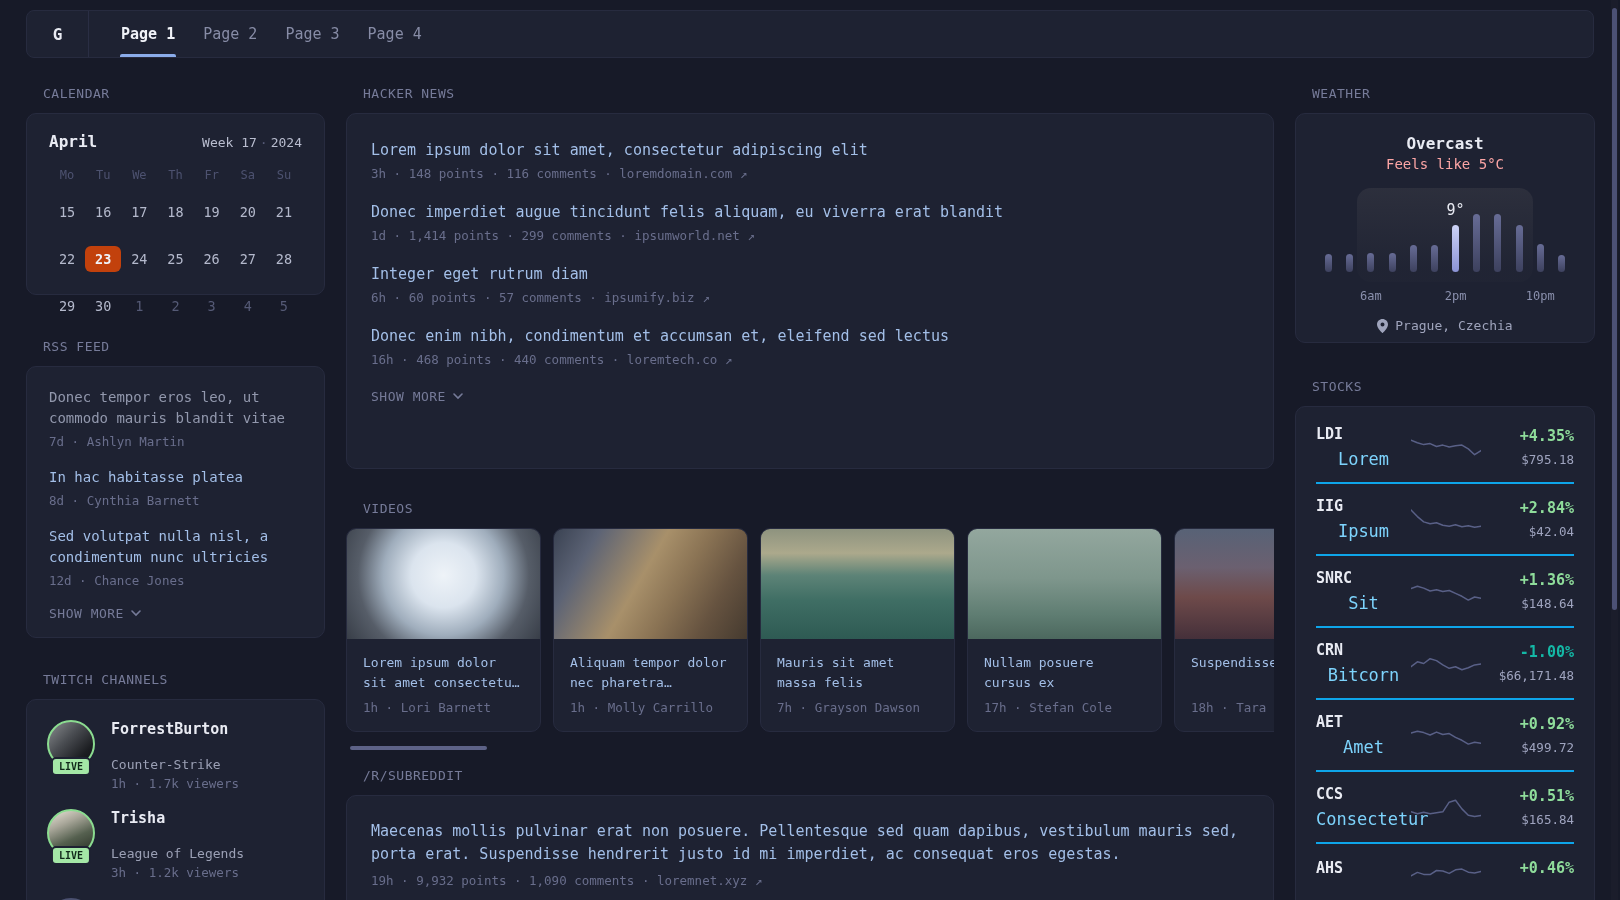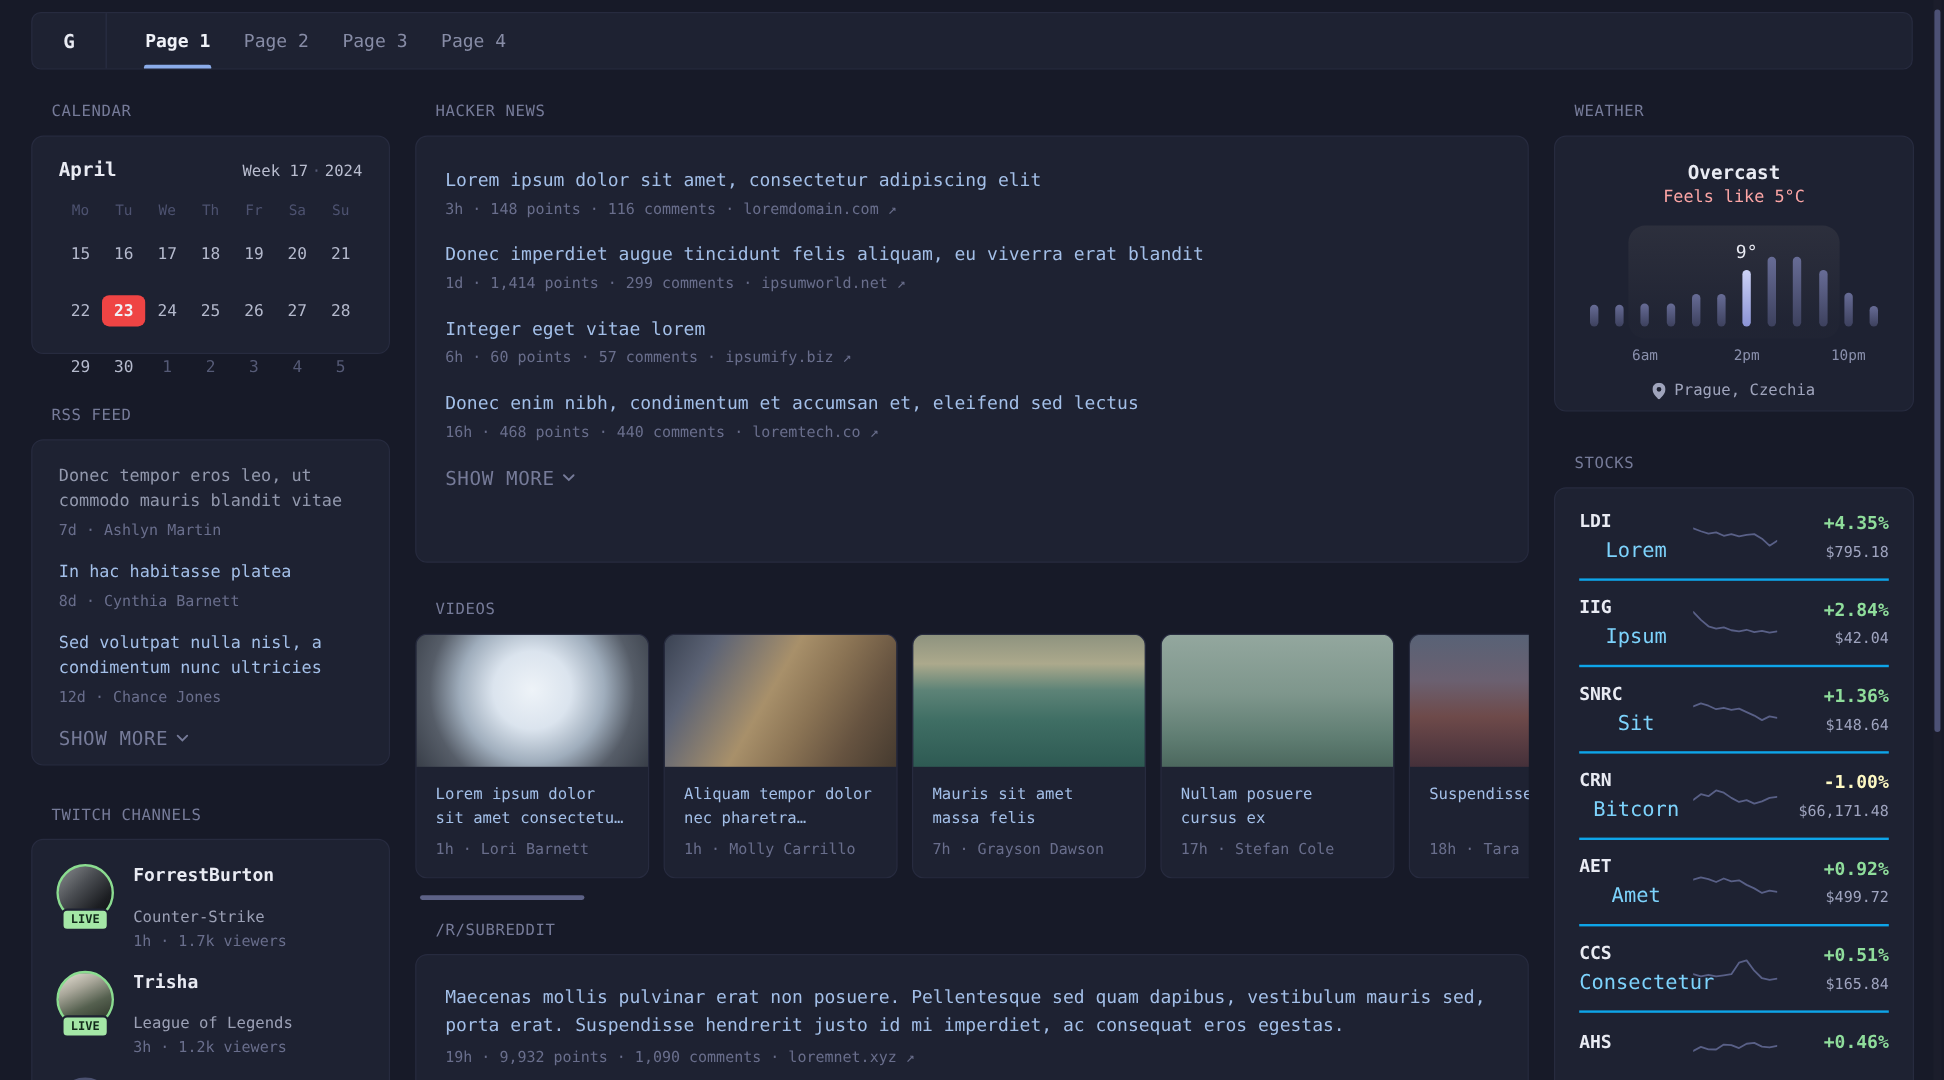--- a/index.html
+++ b/index.html
@@ -34,28 +34,28 @@
   .cal { height:182px; padding:18px 22px; }
   .cal-top { display:flex; align-items:baseline; justify-content:space-between; }
   .cal-month { font-size:16px; font-weight:bold; color:#e9ebf3; }
   .cal-week { font-size:13px; color:#b9bdcf; }
   .cal-week .dot { color:#555a76; padding:0 3px; }
   .cal-grid { display:grid; grid-template-columns:repeat(7,1fr); margin-top:14px; row-gap:21px; }
   .cal-grid .wd { font-size:12px; color:#4d5270; text-align:center; height:20px; line-height:20px; }
   .day { font-size:13.5px; color:#b4b9cc; text-align:center; height:26px; line-height:26px;
     border-radius:6px; width:36px; justify-self:center; }
   .day.dim { color:#555a76; }
-  .day.sel { background:#ef4444; color:#f0f2f8; font-weight:bold;text-align:center; }
+  .day.sel { background:#c2410c; color:#f0f2f8; font-weight:bold;text-align:center; }
   
   .rss-card { height:272px; padding:20px 22px; overflow:hidden; margin-bottom:34px; }
   .feed-item { margin-bottom:18px; }
   .feed-title { font-size:14px; line-height:21px; color:#a3bfe8; cursor:pointer; }
   .feed-title.read { color:#9298ad; }
   .feed-meta { font-size:12.5px; color:#696e8c; margin-top:5px; }
-  .show-more { display:flex; align-items:center; gap:7px; font-size:16px; color:#767b99;
+  .show-more { display:flex; align-items:center; gap:7px; font-size:13px; color:#767b99;
     letter-spacing:.5px; cursor:pointer; }
   .chev { width:10px; height:7px; }
   .sec { margin-bottom:44px; }
   
   .twitch-card { height:260px; padding:20px; overflow:hidden; }
   .tw-row { display:flex; gap:16px; margin-bottom:18px; }
   .tw-av-wrap { position:relative; width:48px; height:48px; flex:none; }
   .tw-av { width:48px; height:48px; border-radius:50%; border:2px solid #4b5170; }
   .tw-row.live .tw-av { border-color:#8bdc90; }
   .tw-badge { position:absolute; left:50%; bottom:-8px; transform:translateX(-50%);
@@ -115,21 +115,21 @@
   .stocks-card { height:700px; padding:5px 20px; overflow:hidden; }
   .stock-row { display:flex; align-items:center; padding:13px 0; border-top:2px solid #0ea5e9; cursor:pointer; }
   .stock-row:first-child { border-top:none; }
   .st-left { width:95px; flex:none; }
   .st-sym { font-size:15px; font-weight:bold; color:#e9ebf3; }
   .st-name { font-size:17px; color:#7dd3fc; margin-top:6px;text-align:center; }
   .st-spark { width:70px; height:28px; flex:none; }
   .st-right { flex:1; text-align:right; }
   .st-chg { font-size:15px; font-weight:bold; }
   .st-chg.pos { color:#8fdd9b; }
-  .st-chg.neg { color:#fef9c3; }
+  .st-chg.neg { color:#14b8a6; }
   .st-price { font-size:12.5px; color:#9fa4bf; margin-top:7px; }
   
   .vscroll-track { position:absolute; right:2px; top:0; width:7px; height:900px; background:#1b1d2b; }
   .vscroll-thumb { position:absolute; right:3px; top:8px; width:5px; height:602px;
     border-radius:3px; background:#4c5175; cursor:pointer; }
 </style>
 </head>
 <body>
 
 <div id="page">
@@ -269,21 +269,21 @@
           <div>
               <div class="hn-item">
               <div class="hn-title">Lorem ipsum dolor sit amet, consectetur adipiscing elit</div>
               <div class="hn-meta">3h · 148 points · 116 comments · loremdomain.com ↗</div>
             </div>
               <div class="hn-item">
               <div class="hn-title">Donec imperdiet augue tincidunt felis aliquam, eu viverra erat blandit</div>
               <div class="hn-meta">1d · 1,414 points · 299 comments · ipsumworld.net ↗</div>
             </div>
               <div class="hn-item">
-              <div class="hn-title">Integer eget vitae lorem</div>
+              <div class="hn-title">Integer eget rutrum diam</div>
               <div class="hn-meta">6h · 60 points · 57 comments · ipsumify.biz ↗</div>
             </div>
               <div class="hn-item">
               <div class="hn-title">Donec enim nibh, condimentum et accumsan et, eleifend sed lectus</div>
               <div class="hn-meta">16h · 468 points · 440 comments · loremtech.co ↗</div>
             </div>
             </div>
           <div class="show-more">
             <span>SHOW MORE</span>
             <svg class="chev" viewBox="0 0 10 7">

